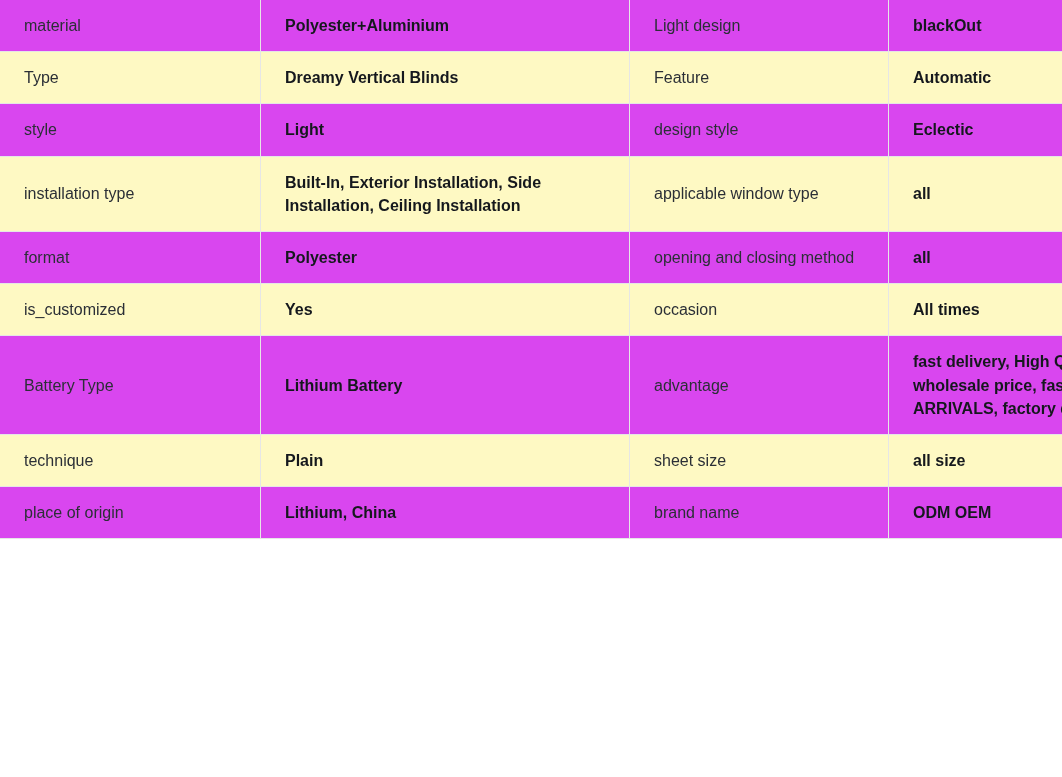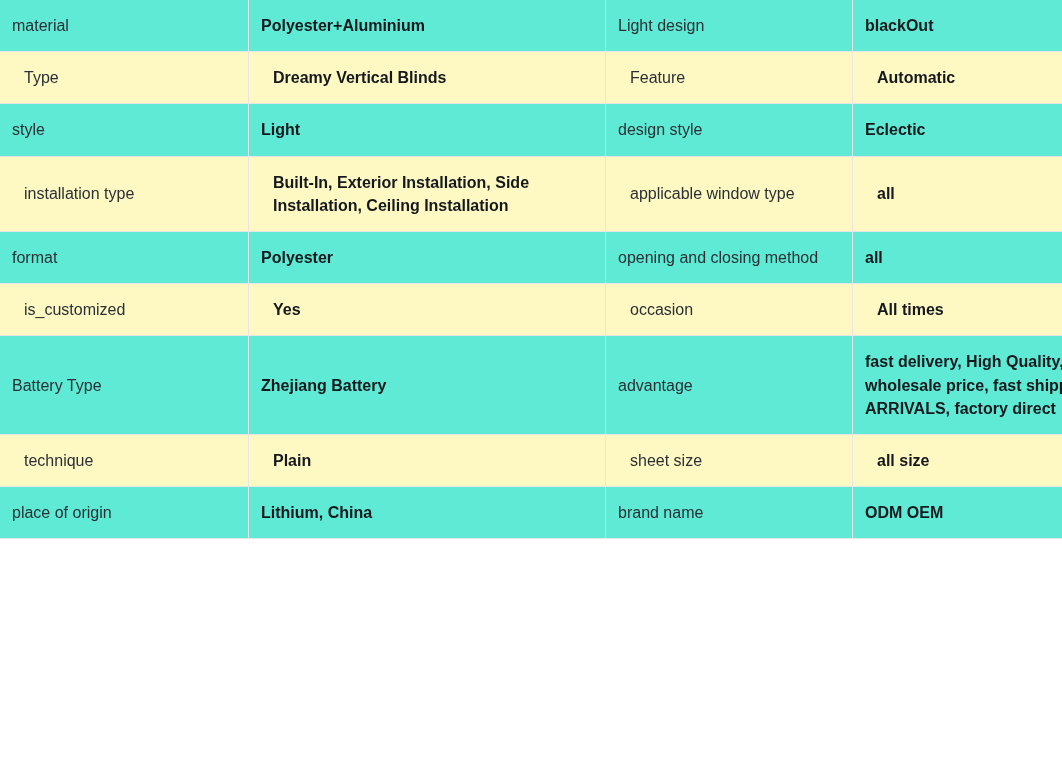--- a/index.html
+++ b/index.html
@@ -50,22 +50,21 @@
     width: 210px;
     color: #2b2f36;
     font-weight: 400;
   }
   .col-value2 {
     width: 320px;
     color: #15181d;
     font-weight: 700;
   }
   tr.shade td {
-    background: #5eead4;
-    padding-left: 12px;
+    background: #d946ef;
   }
   tr.plain td {
     background: #fef9c3;
   }
   .spec-table tr:first-child td {
     border-top: none;
   }
 </style>
 </head>
 <body>
@@ -110,21 +109,21 @@
 
     <tr class="plain">
       <td class="col-label">is_customized</td>
       <td class="col-value">Yes</td>
       <td class="col-label2">occasion</td>
       <td class="col-value2">All times</td>
     </tr>
 
     <tr class="shade">
       <td class="col-label">Battery Type</td>
-      <td class="col-value">Zhejiang Battery</td>
+      <td class="col-value">Lithium Battery</td>
       <td class="col-label2">advantage</td>
       <td class="col-value2">fast delivery, High Quality, factory wholesale price, fast shipping, NEW ARRIVALS, factory direct</td>
     </tr>
 
     <tr class="plain">
       <td class="col-label">technique</td>
       <td class="col-value">Plain</td>
       <td class="col-label2">sheet size</td>
       <td class="col-value2">all size</td>
     </tr>

